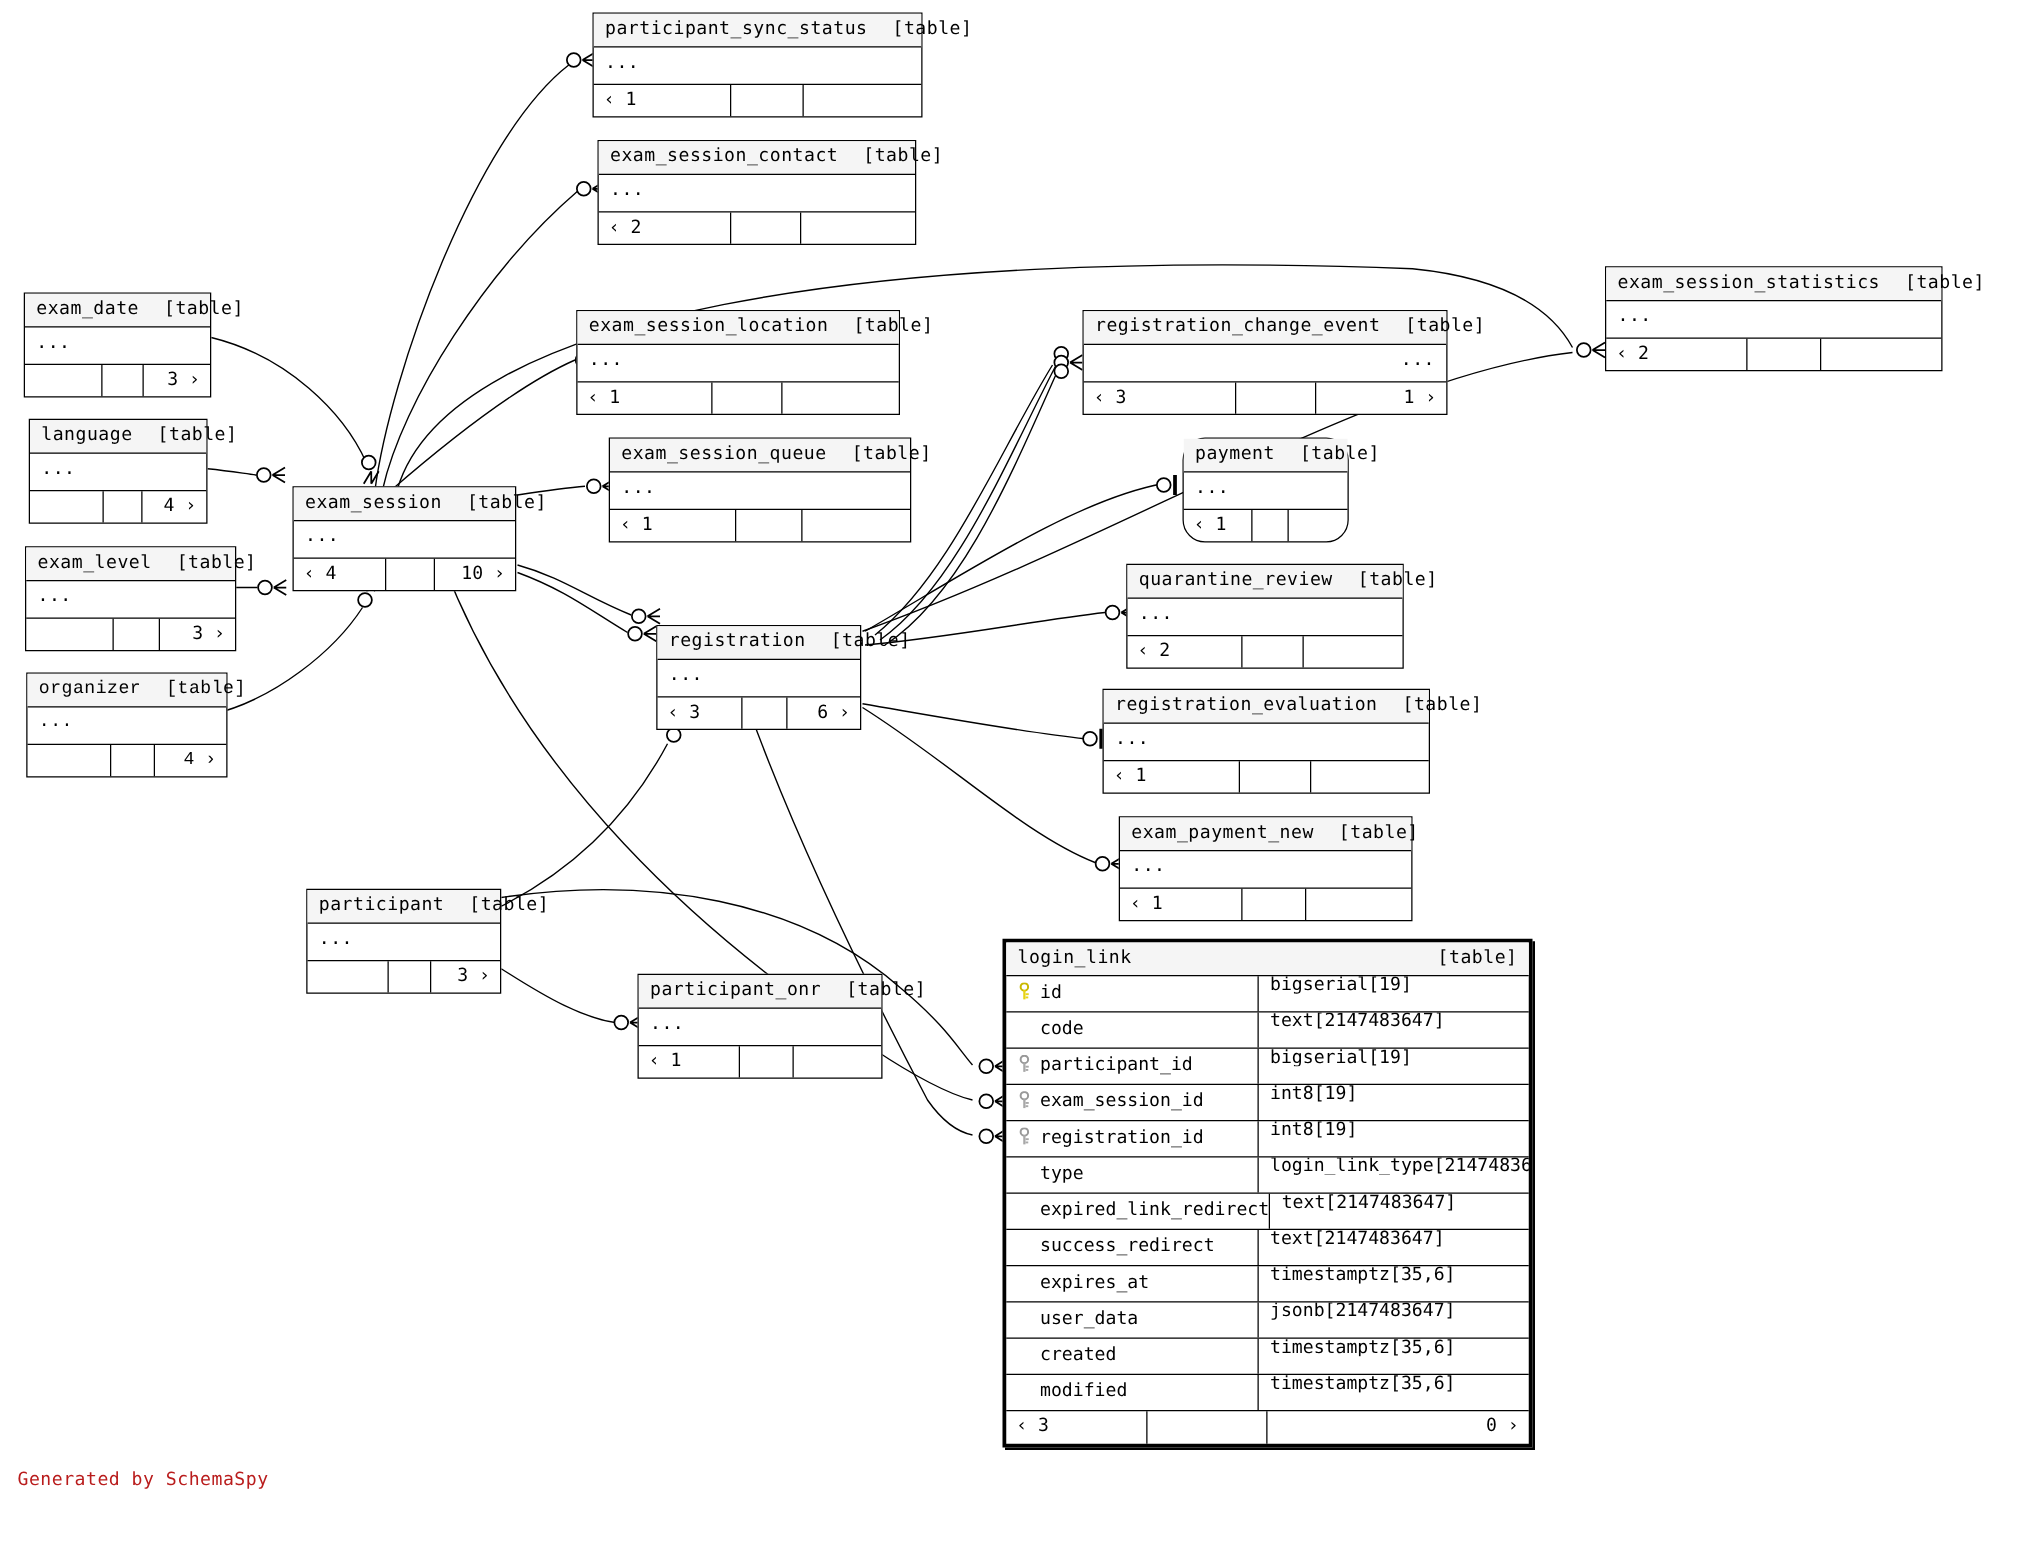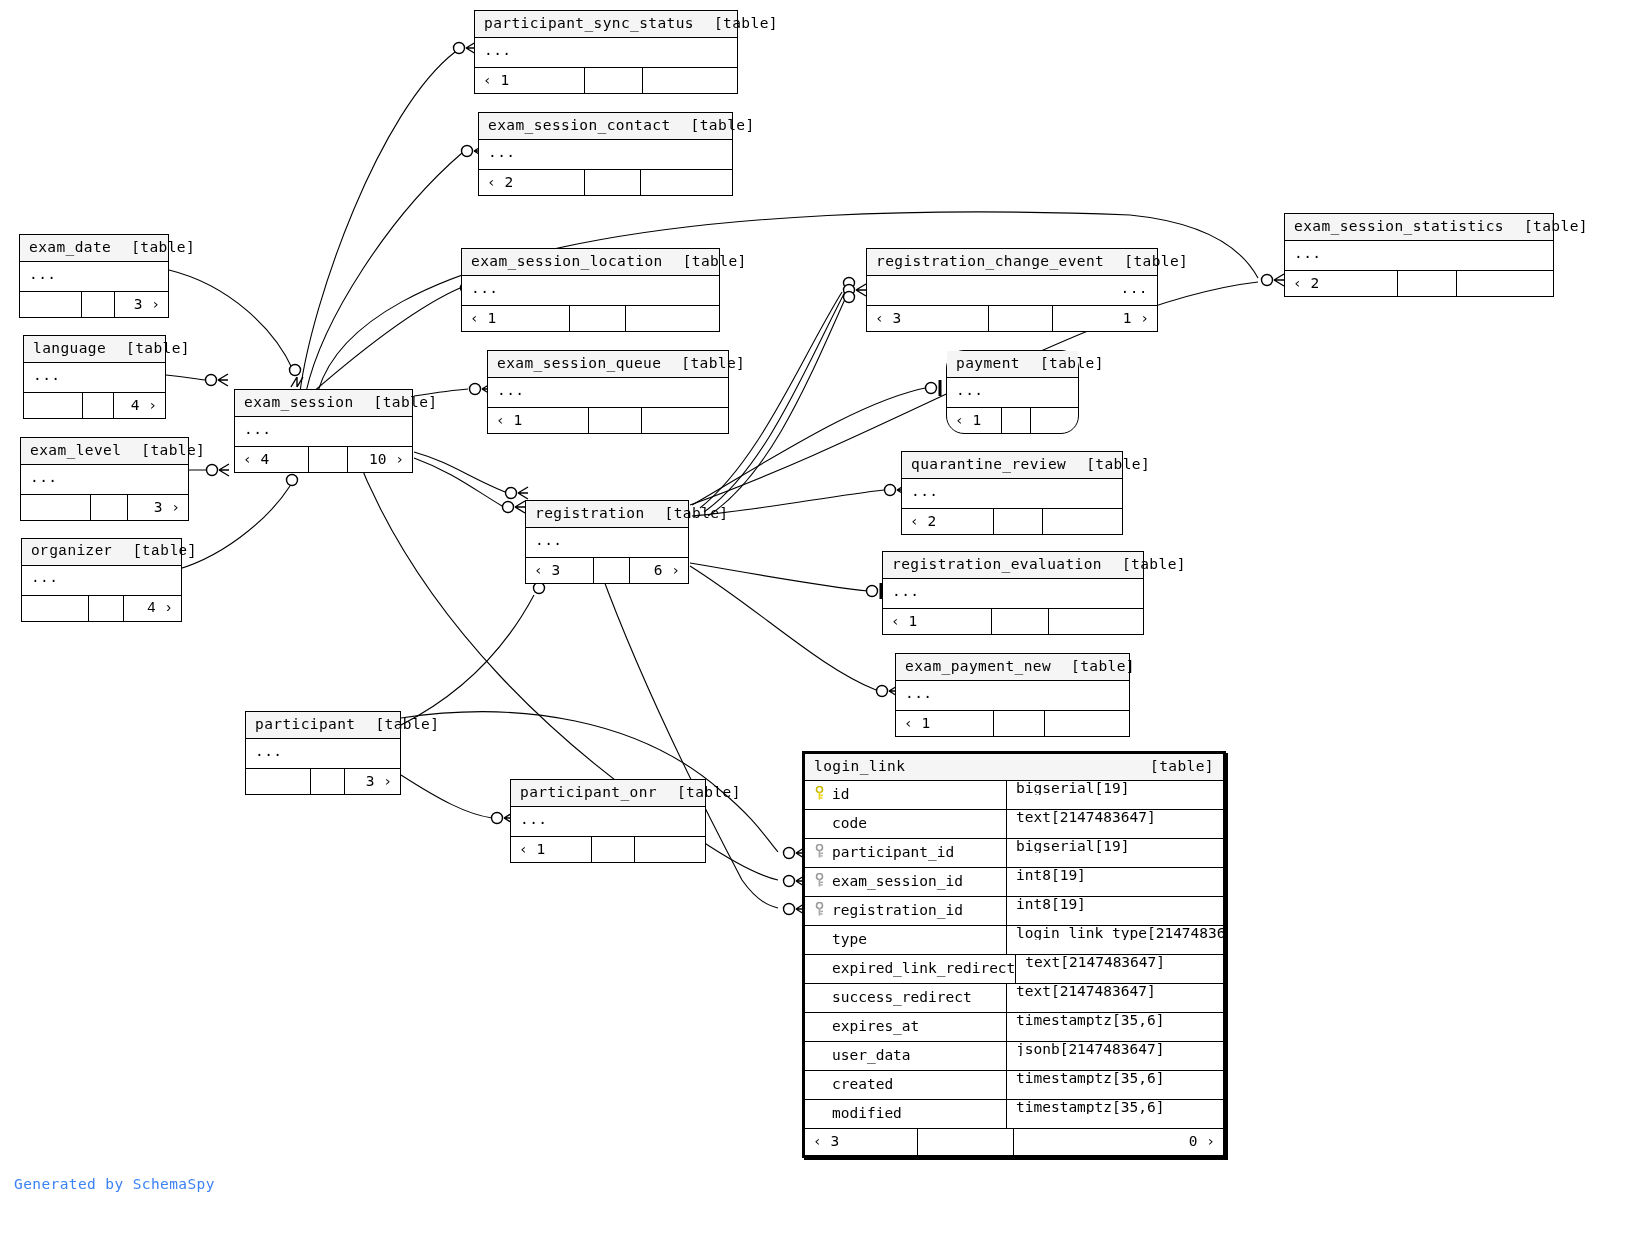--- a/index.html
+++ b/index.html
@@ -130,21 +130,21 @@
   .node.detail .dfoot .fc:last-child { border-right: none; }
   .node.detail .dfoot .fc.left  { flex: 0 0 27%; justify-content: flex-start; }
   .node.detail .dfoot .fc.mid   { flex: 0 0 23%; }
   .node.detail .dfoot .fc.right { flex: 1 1 auto; justify-content: flex-end; }
 
   .credit {
     position: absolute;
     left: 14px;
     top: 1176px;
     font-size: 14.5px;
-    color: #3b82f6;
+    color: #b91c1c;
     letter-spacing: 0.4px;
   }
 </style>
 </head>
 <body>
 
 <div id="canvas">
 
   <svg id="edges" viewBox="0 0 1631 1249" xmlns="http://www.w3.org/2000/svg">
     <defs>

